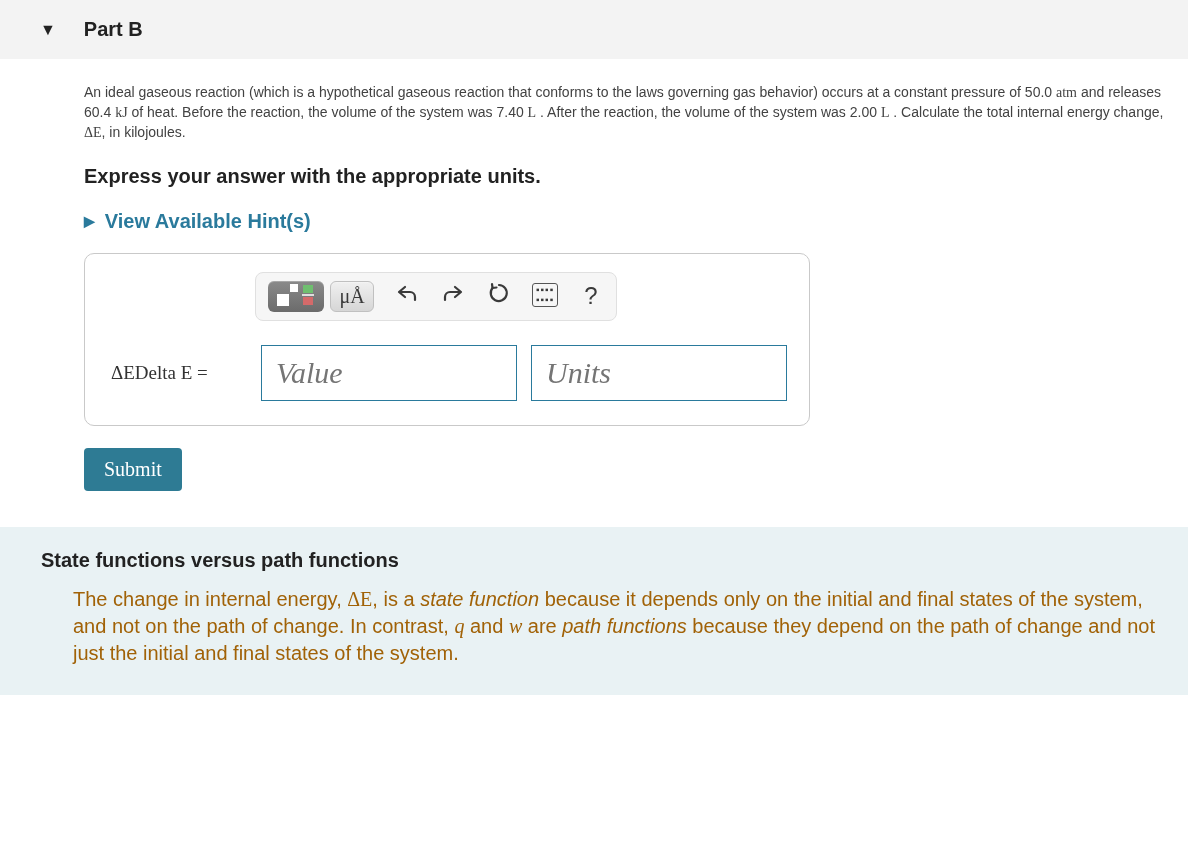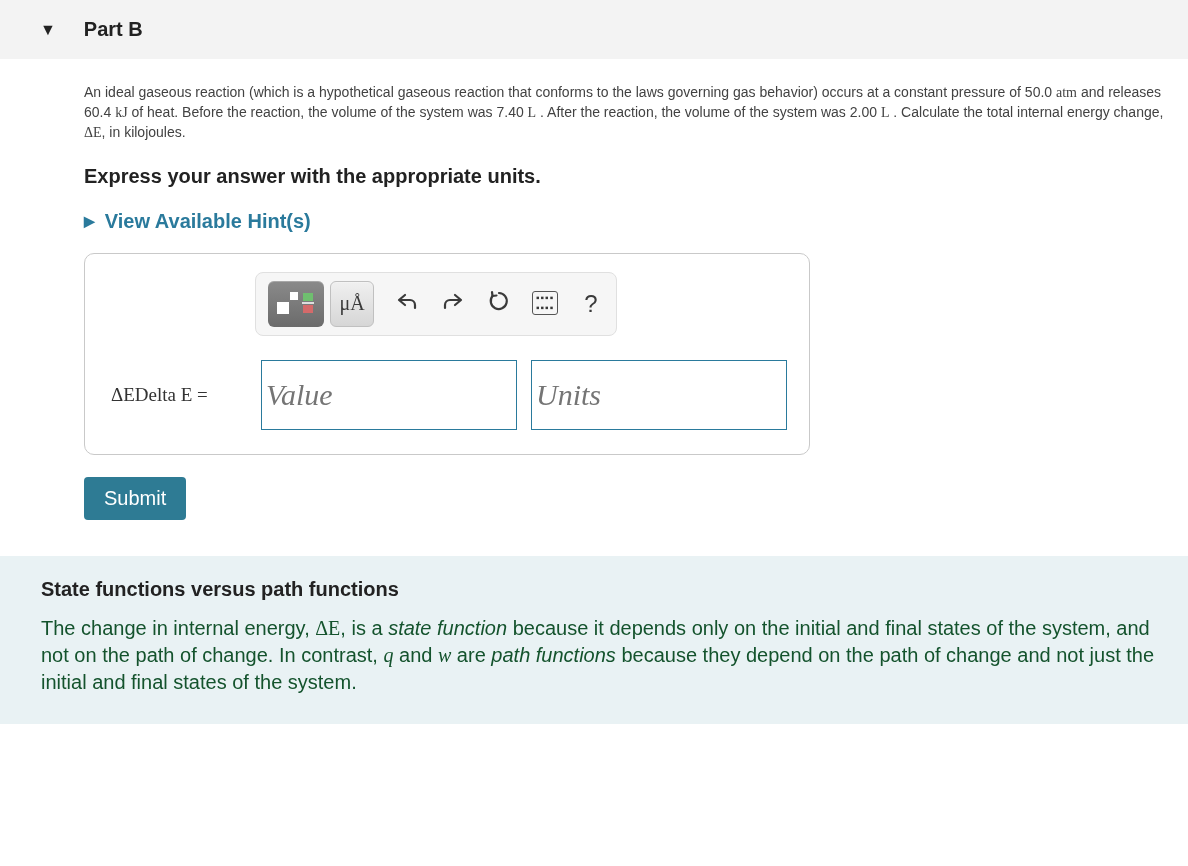--- a/index.html
+++ b/index.html
@@ -75,21 +75,21 @@
     align-items: center;
     gap: 20px;
     margin-bottom: 24px;
   }
   .tool-btn-group {
     display: flex;
     gap: 6px;
   }
   .tool-btn {
     width: 44px;
-    height: 46px;
+    height: 31px;
     border-radius: 6px;
     background: linear-gradient(#8a8a8a, #6b6b6b);
     display: flex;
     align-items: center;
     justify-content: center;
     color: #fff;
     cursor: pointer;
     position: relative;
     box-shadow: inset 0 1px 0 rgba(255,255,255,0.25);
   }
@@ -118,58 +118,59 @@
   }
   .lhs-label {
     font-size: 19px;
     color: #333;
     font-family: "Times New Roman", Times, serif;
     width: 136px;
     text-align: left;
   }
   .ans-input {
     border: 1px solid #2a7a9c;
-    height: 70px;
+    height: 56px;
     font-family: "Times New Roman", Times, serif;
     font-style: italic;
     font-size: 30px;
     color: #9a9a9a;
-    padding: 0 4px;
+    padding: 0 14px;
     background: #fff;
     outline: none;
   }
   .val-input { width: 256px; }
   .unit-input { width: 256px; }
   .submit-btn {
     margin-top: 22px;
     background: #2e7b94;
     color: #fff;
     border: none;
     border-radius: 4px;
     padding: 10px 20px;
     font-size: 20px;
     cursor: pointer;
-    font-family: Liberation Sans, sans-serif;
+    font-family: Liberation Serif, serif;
     text-align: center;
   }
   .info-panel {
     margin-top: 36px;
     background: #e9f2f4;
     padding: 22px 28px 28px 41px;
   }
   .info-title {
     font-weight: bold;
     font-size: 20px;
     color: #222;
     margin-bottom: 14px;
   }
   .info-body {
     font-size: 20px;
     line-height: 1.35;
-    color: #14532d;
+    color: #a16207;
+    margin-left: 32px;
   }
   .info-body .math {
     font-family: "Times New Roman", Times, serif;
     font-style: italic;
   }
   .info-body .mathup {
     font-family: "Times New Roman", Times, serif;
   }
   .italic { font-style: italic; }
   .kbd-icon {

